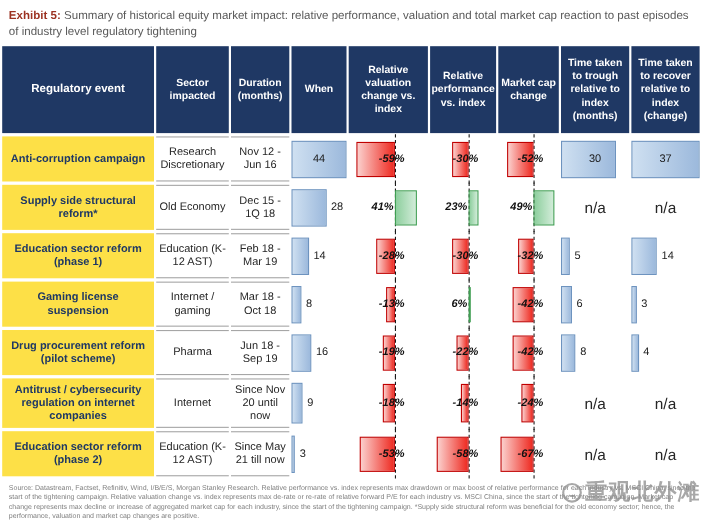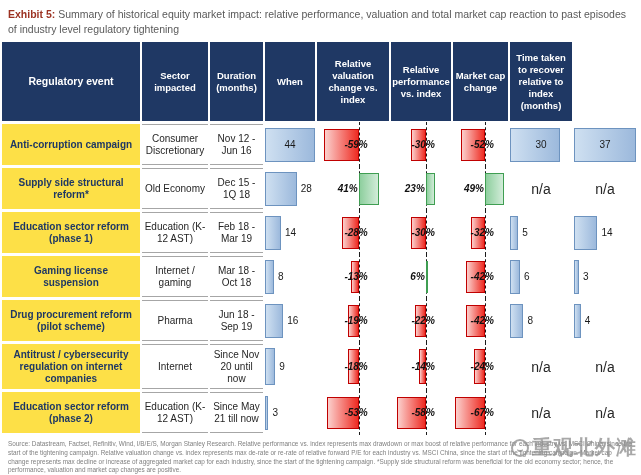--- a/index.html
+++ b/index.html
@@ -66,26 +66,27 @@
 
 <div class="tbl">
   <div class="grid-row hdr" id="hdr-row">
       <div class="hdr-cell first">Regulatory  event</div>
       <div class="hdr-cell">Sector impacted</div>
       <div class="hdr-cell">Duration (months)</div>
       <div class="hdr-cell">When</div>
       <div class="hdr-cell">Relative valuation change vs. index</div>
       <div class="hdr-cell">Relative performance vs. index</div>
       <div class="hdr-cell">Market cap change</div>
-      <div class="hdr-cell">Time taken to recover relative to index (months)</div>
+      <div class="hdr-cell">Time taken to trough relative to index (months)</div>
+      <div class="hdr-cell">Time taken to recover relative to index (change)</div>
     </div>
   <div id="body-rows">
       <div class="grid-row body-row">
         <div class="cell event-cell">Anti-corruption campaign</div>
-        <div class="cell plain-cell">Consumer Discretionary</div>
+        <div class="cell plain-cell">Research Discretionary</div>
         <div class="cell plain-cell">Nov 12 - Jun 16</div>
         <div class="cell barcell">
           <div class="bluebar" style="width: 100%;"></div>
           <div class="bar-label inside">44</div>
         </div>
         <div class="cell chartcell">
           <div class="axis-line"></div>
           <div class="cbar neg" style="width: 48.4%;"></div>
           <div class="cval" style="right: calc(42% - 9px);">-59%</div>
         </div>

